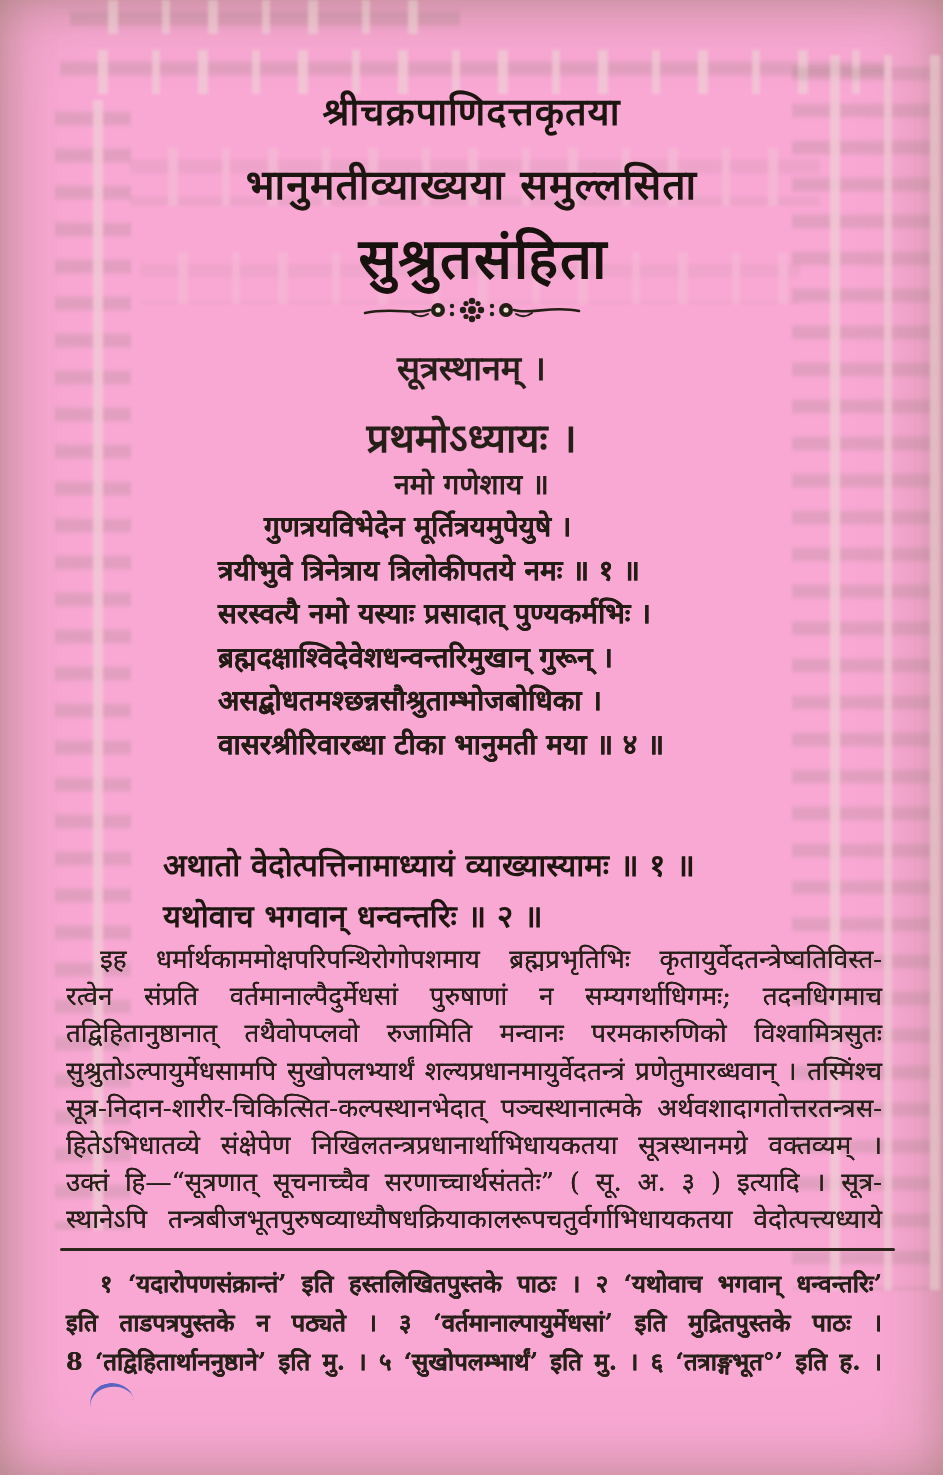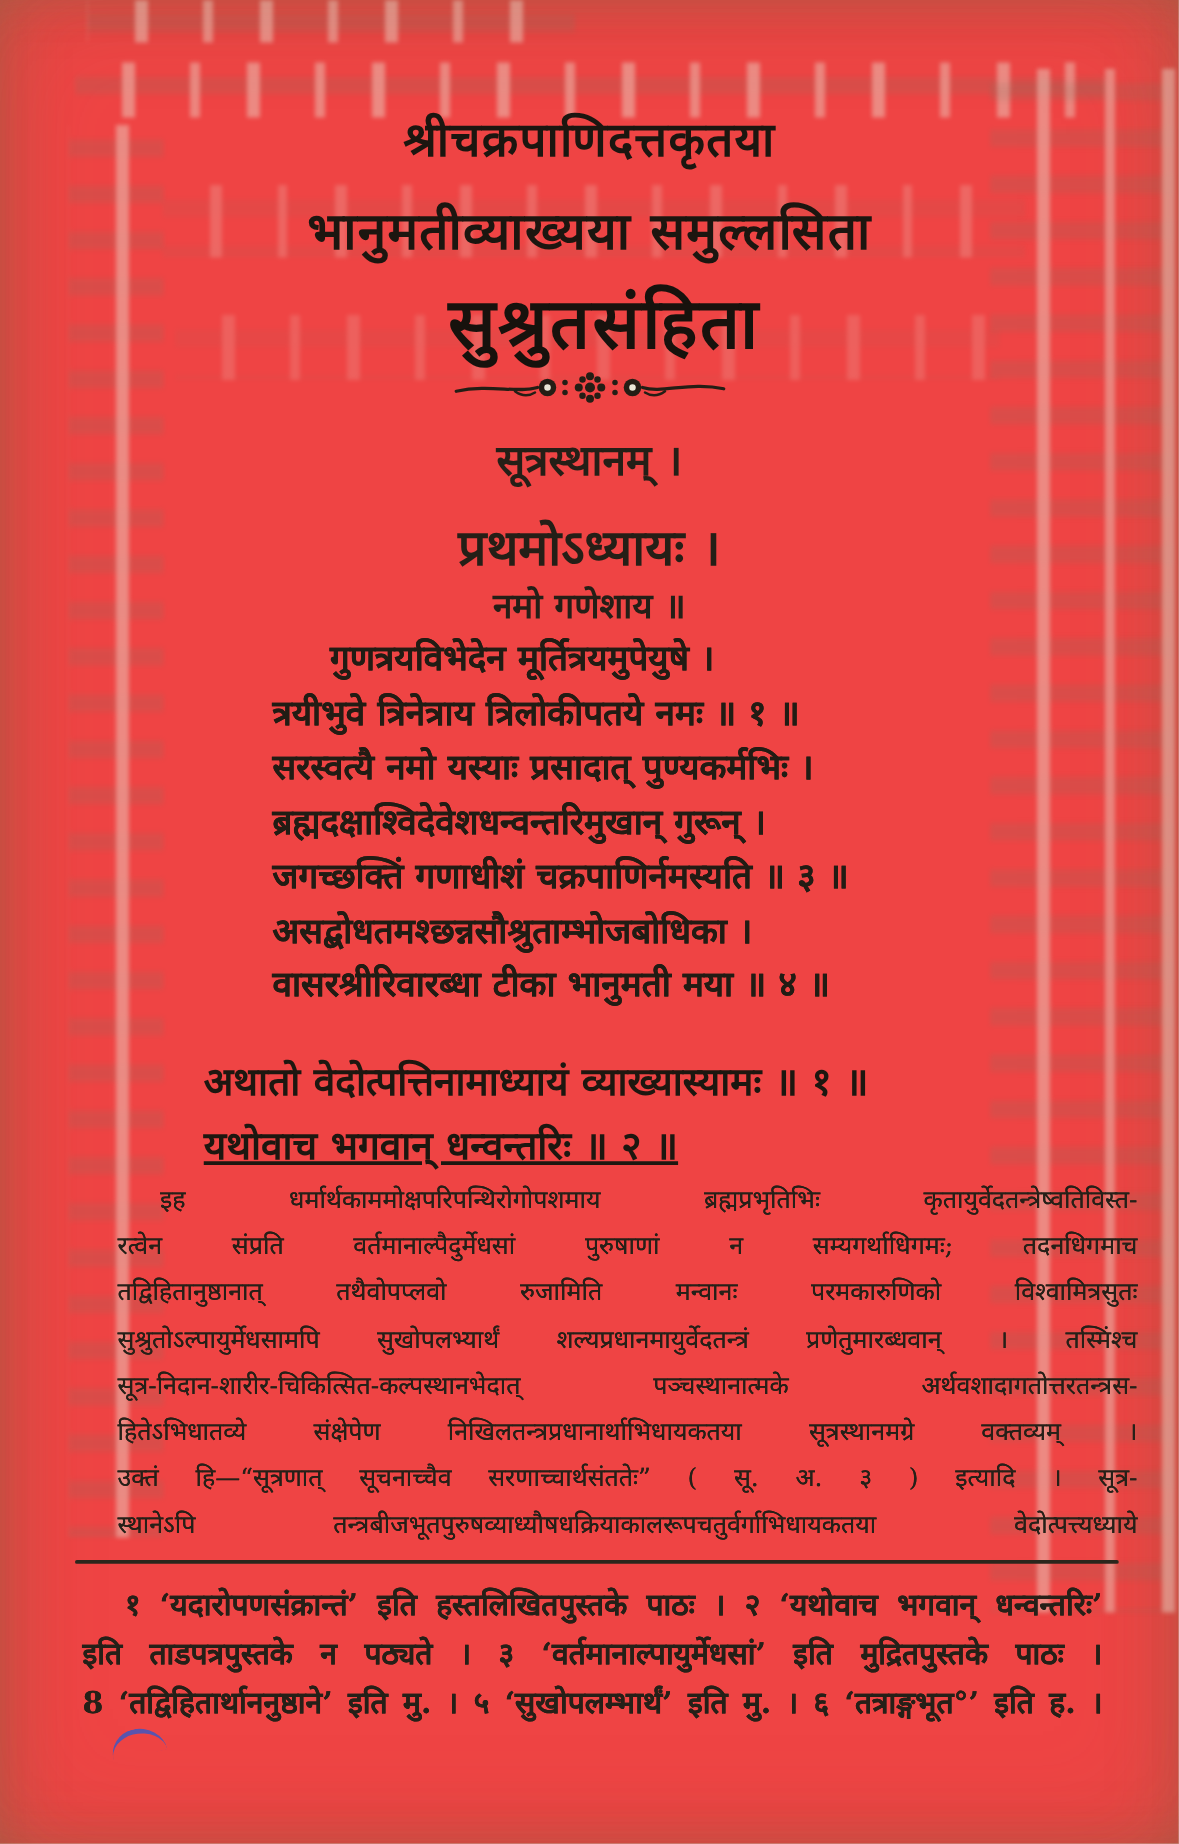--- a/index.html
+++ b/index.html
@@ -1,20 +1,20 @@
 <!DOCTYPE html>
 <html><head>
 <meta charset="utf-8">
 <style>
   html,body{margin:0;padding:0;background:#d8d4c2;}
   .page{
     position:relative;
     width:943px;height:1475px;
     margin:0 auto;
-    background:#ef4444;
+    background:#f9a8d4;
     overflow:hidden;
     font-family:"DejaVu Serif","Liberation Serif",serif;
     color:#251f17;
     box-shadow:
       inset 0 0 90px rgba(118,108,72,.20),
       inset 28px 0 50px -22px rgba(118,108,72,.30),
       inset -26px 0 55px -24px rgba(118,108,72,.26),
       inset 0 26px 45px -24px rgba(118,108,72,.22),
       inset 0 -28px 50px -26px rgba(118,108,72,.18);
   }
@@ -41,26 +41,25 @@
   .t-comm{top:155px;font-size:41px;font-weight:700;letter-spacing:1px;color:#1c1610;}
   .t-book{top:218px;font-size:56px;font-weight:700;letter-spacing:2px;color:#17120d;margin-left:12px;}
   .ornament{position:absolute;top:294px;left:0;width:100%;text-align:center;}
   .h-sthana{top:344px;font-size:34px;font-weight:700;}
   .h-chapter{top:409px;font-size:40px;font-weight:700;}
   .h-invoc{top:464px;font-size:28px;font-weight:700;}
   .verses{position:absolute;left:218px;top:505px;font-size:28px;font-weight:600;line-height:43.5px;color:#221c14;text-shadow:0 0 .4px currentColor;}
   .verse-line{white-space:nowrap;}
   .verse-line.indent{padding-left:46px;}
   .sutra1{left:163px;top:843px;font-size:31px;font-weight:700;color:#1d1710;}
-  .sutra2{left:163px;top:894px;font-size:31px;font-weight:700;color:#1d1710;text-decoration:underline;}
+  .sutra2{left:163px;top:894px;font-size:31px;font-weight:700;color:#1d1710;}
   .commentary{
     position:absolute;left:66px;top:941px;width:816px;
-    font-size:20px;line-height:37.2px;color:#262018;
+    font-size:26px;line-height:37.2px;color:#262018;
     text-shadow:0 0 .5px currentColor;
-    margin-left:28px;
   }
   .jline{text-align:justify;text-align-last:justify;white-space:normal;}
   .jline.indent{text-indent:34px;}
   .footrule{position:absolute;left:60px;top:1248px;width:835px;height:3px;background:#2c261c;border-radius:2px;}
   .footnotes{
     position:absolute;left:66px;top:1264px;width:816px;
     font-size:24px;font-weight:600;line-height:39px;color:#262018;
     text-shadow:0 0 .4px currentColor;
   }
   .penmark{
@@ -119,21 +118,20 @@
 
   <div class="txt center h-sthana">सूत्रस्थानम् ।</div>
   <div class="txt center h-chapter">प्रथमोऽध्यायः ।</div>
   <div class="txt center h-invoc">नमो गणेशाय ॥</div>
 
   <div class="verses">
     <div class="verse-line indent">गुणत्रयविभेदेन मूर्तित्रयमुपेयुषे ।</div>
     <div class="verse-line">त्रयीभुवे त्रिनेत्राय त्रिलोकीपतये नमः ॥ १ ॥</div>
     <div class="verse-line">सरस्वत्यै नमो यस्याः प्रसादात् पुण्यकर्मभिः ।</div>
     <div class="verse-line">ब्रह्मदक्षाश्विदेवेशधन्वन्तरिमुखान् गुरून् ।</div>
-    <div class="verse-line">जगच्छक्तिं गणाधीशं चक्रपाणिर्नमस्यति ॥ ३ ॥</div>
     <div class="verse-line">असद्बोधतमश्छन्नसौश्रुताम्भोजबोधिका ।</div>
     <div class="verse-line">वासरश्रीरिवारब्धा टीका भानुमती मया ॥ ४ ॥</div>
   </div>
 
   <div class="txt sutra1">अथातो वेदोत्पत्तिनामाध्यायं व्याख्यास्यामः ॥ १ ॥</div>
   <div class="txt sutra2">यथोवाच भगवान् धन्वन्तरिः ॥ २ ॥</div>
 
   <div class="commentary">
     <div class="jline indent">इह धर्मार्थकाममोक्षपरिपन्थिरोगोपशमाय ब्रह्मप्रभृतिभिः कृतायुर्वेदतन्त्रेष्वतिविस्त-</div>
     <div class="jline">रत्वेन संप्रति वर्तमानाल्पैदुर्मेधसां पुरुषाणां न सम्यगर्थाधिगमः; तदनधिगमाच</div>

